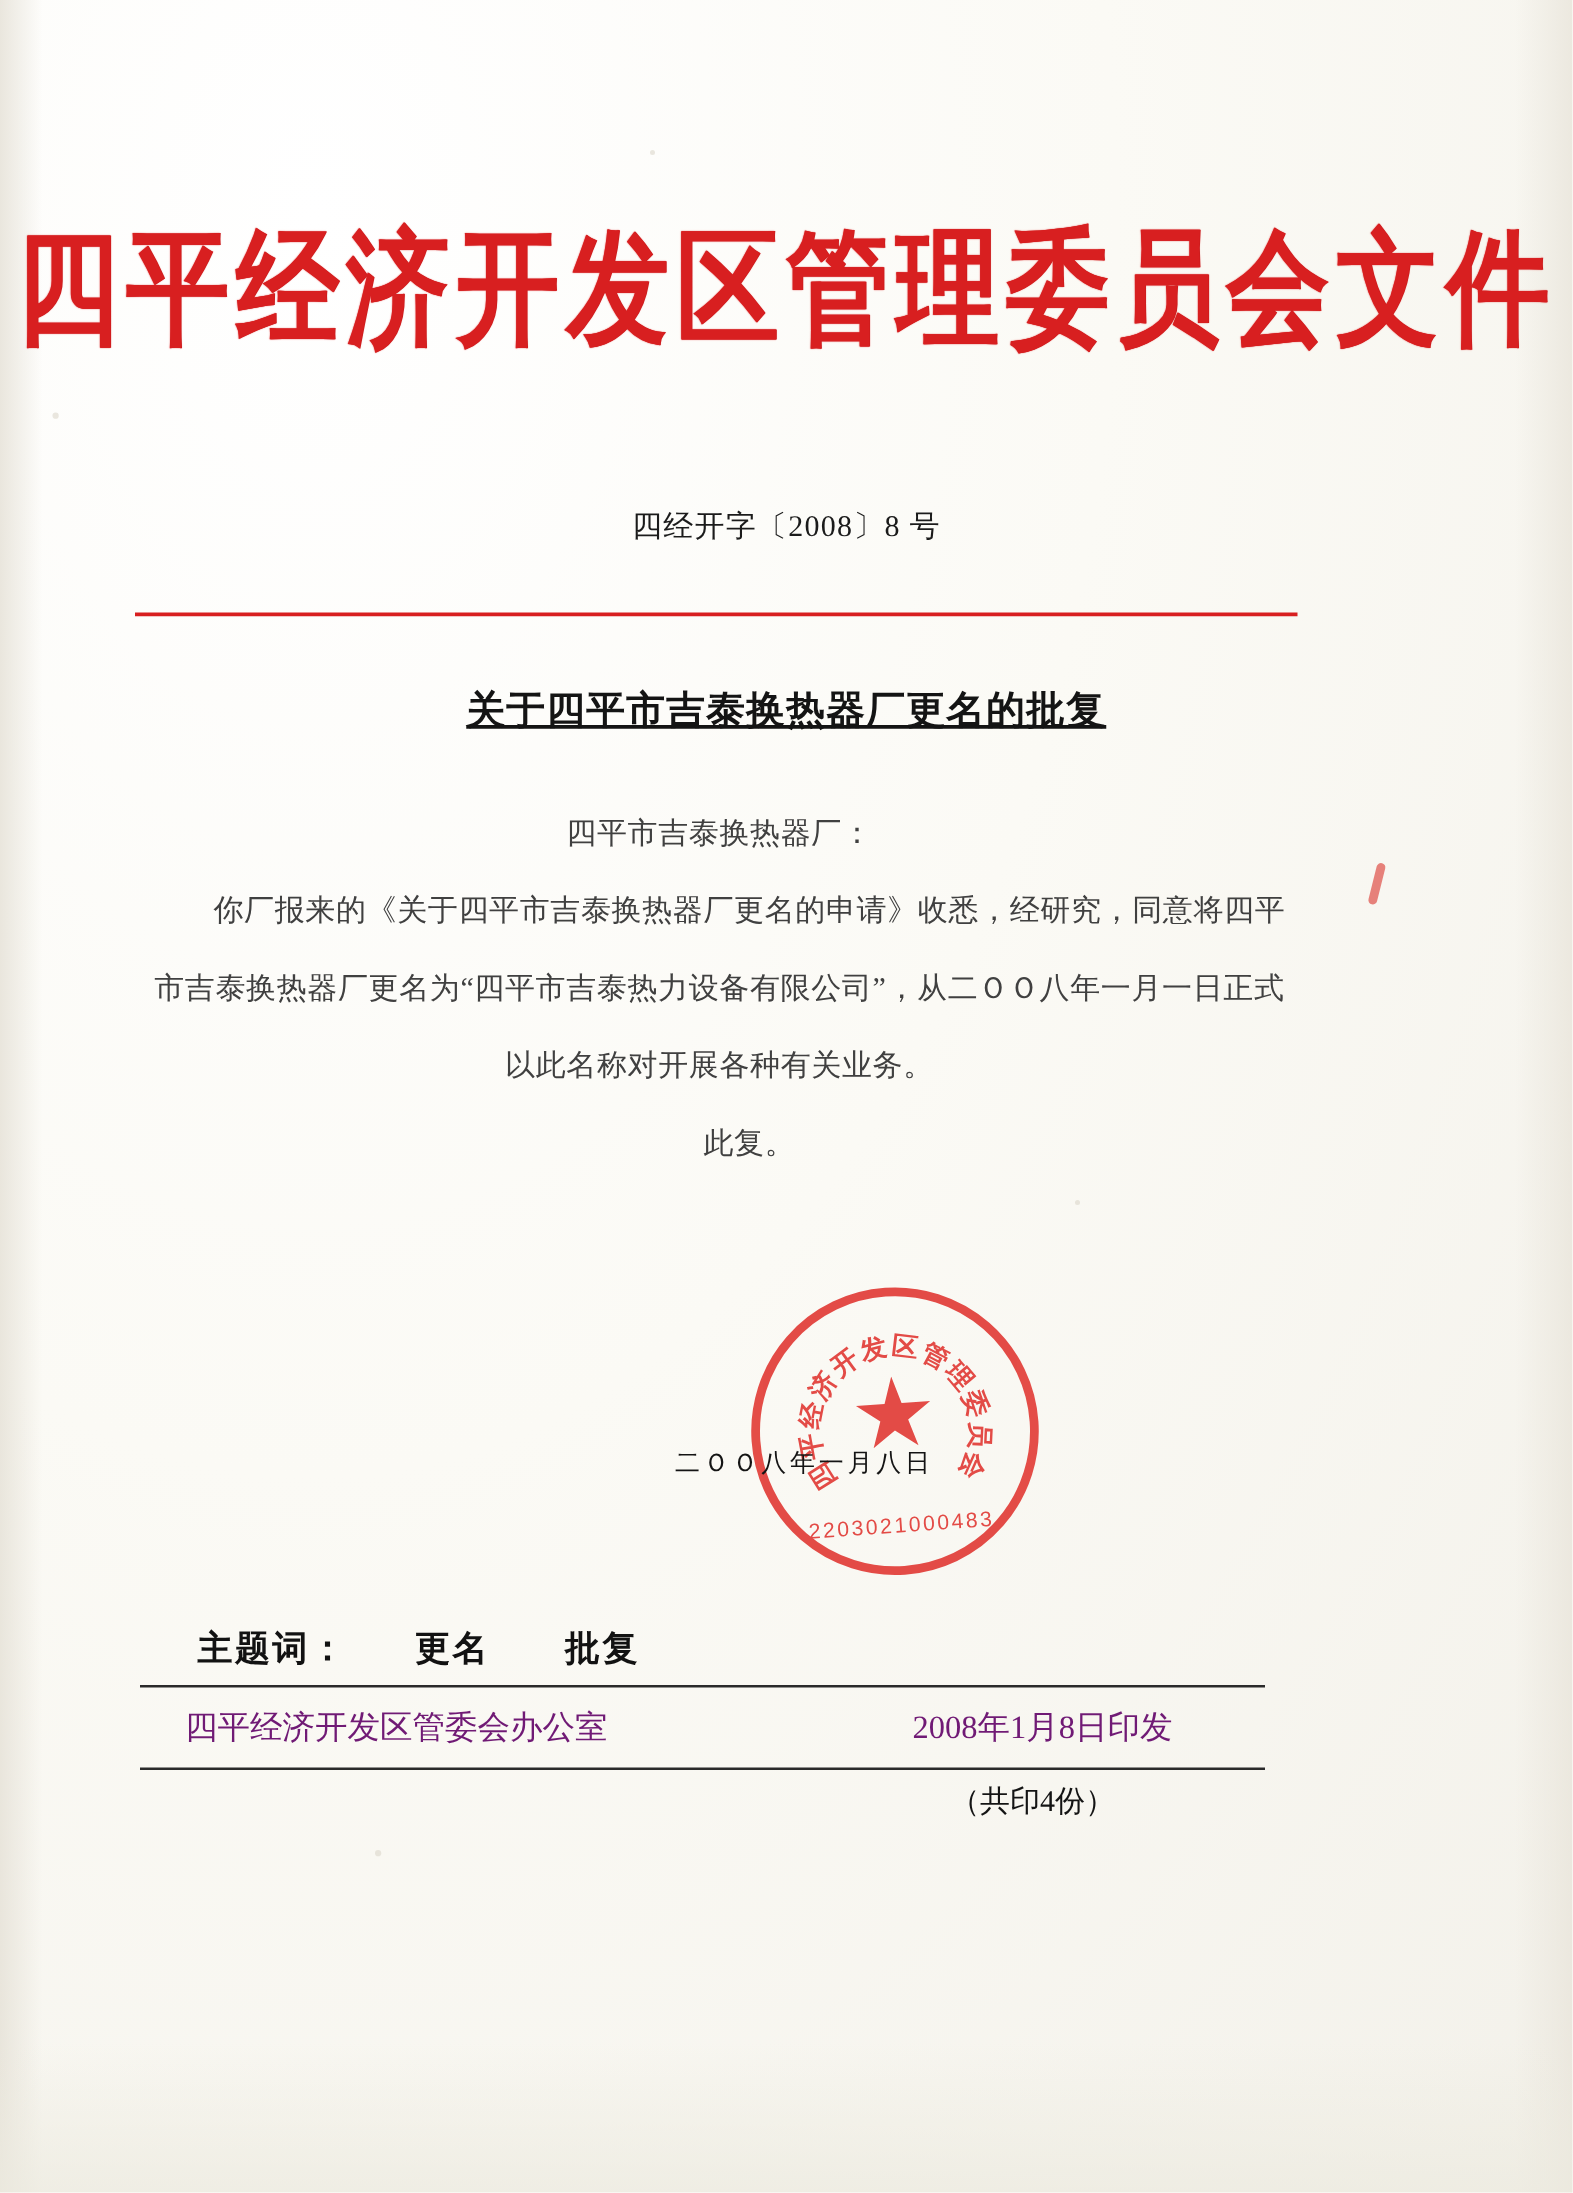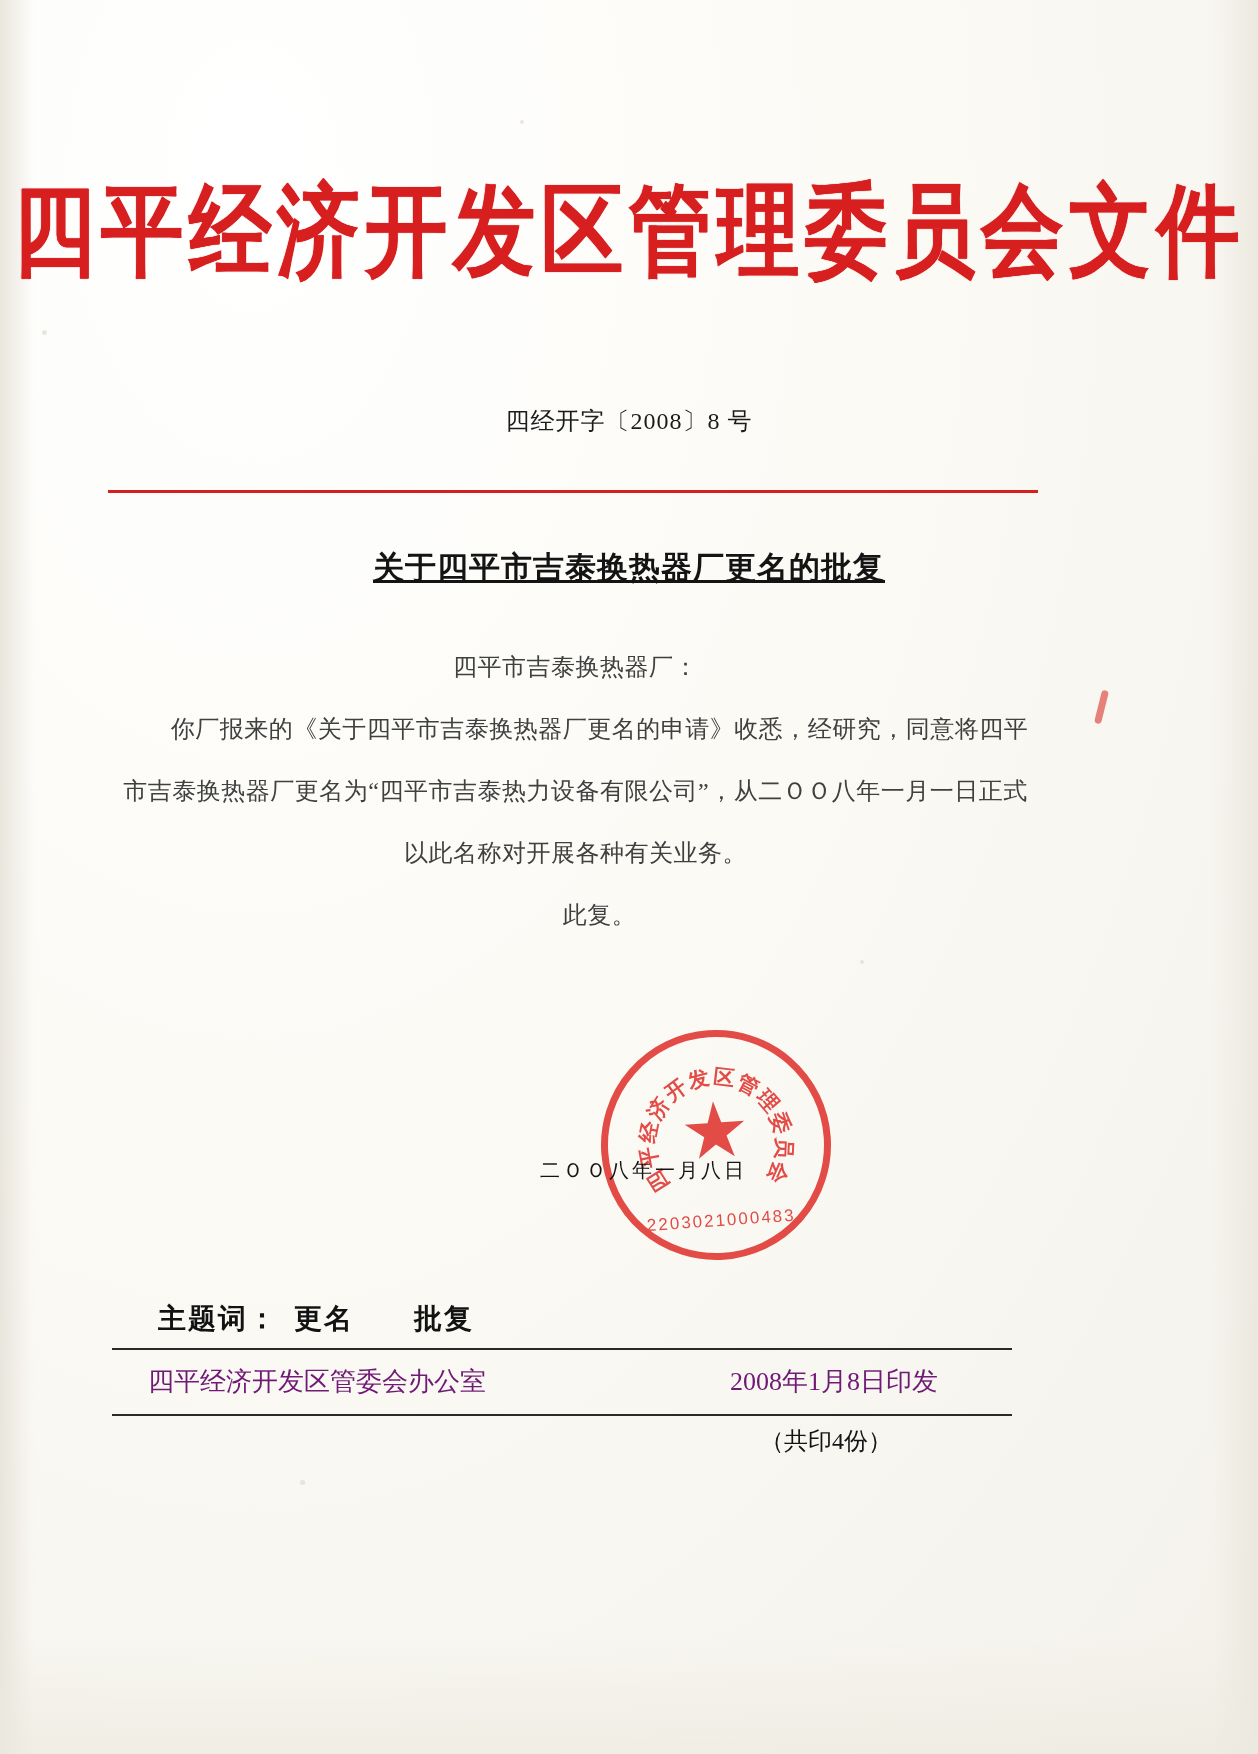--- a/index.html
+++ b/index.html
@@ -191,21 +191,21 @@
   .kw-line {
     position: absolute;
     top: 1300px;
     left: 158px;
     font-size: 28px;
     font-weight: bold;
     color: #121212;
     letter-spacing: 2px;
   }
   .kw-line .kw-val {
-    margin-left: 16px;
+    margin-left: 54px;
   }
   .kw-line .kw-val2 {
     margin-left: 60px;
   }
   .rule-1 {
     position: absolute;
     top: 1348px;
     left: 112px;
     width: 900px;
     height: 2px;

